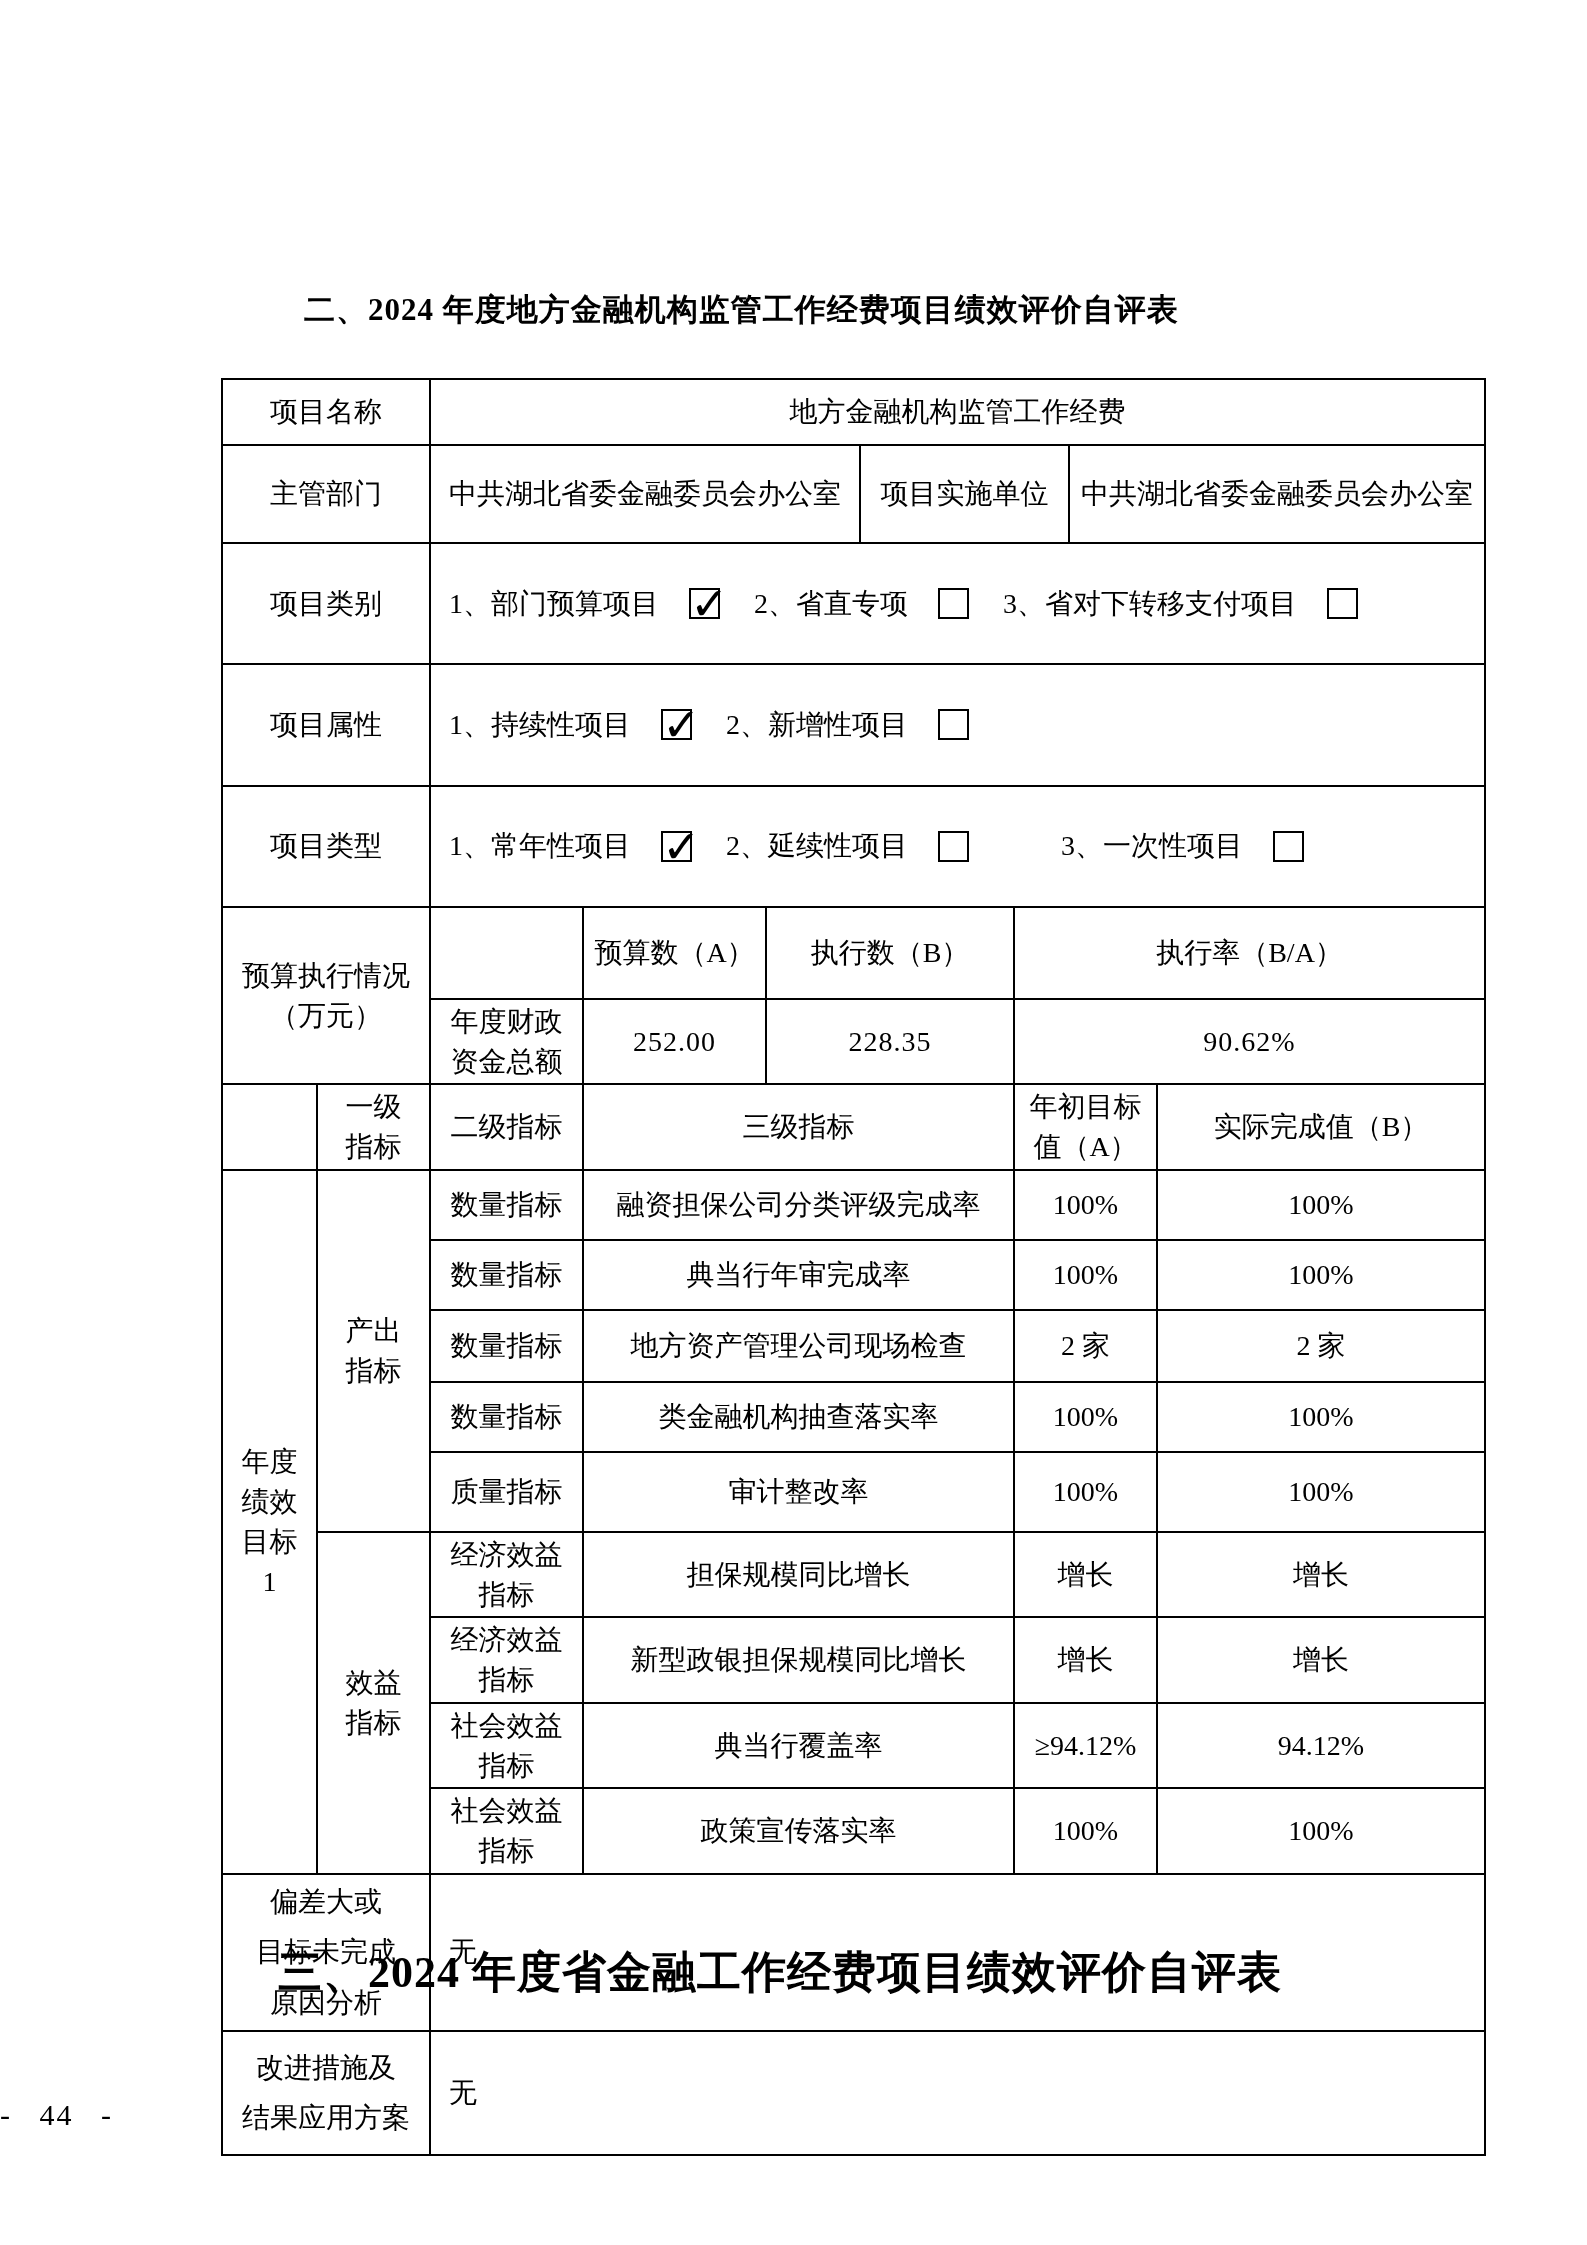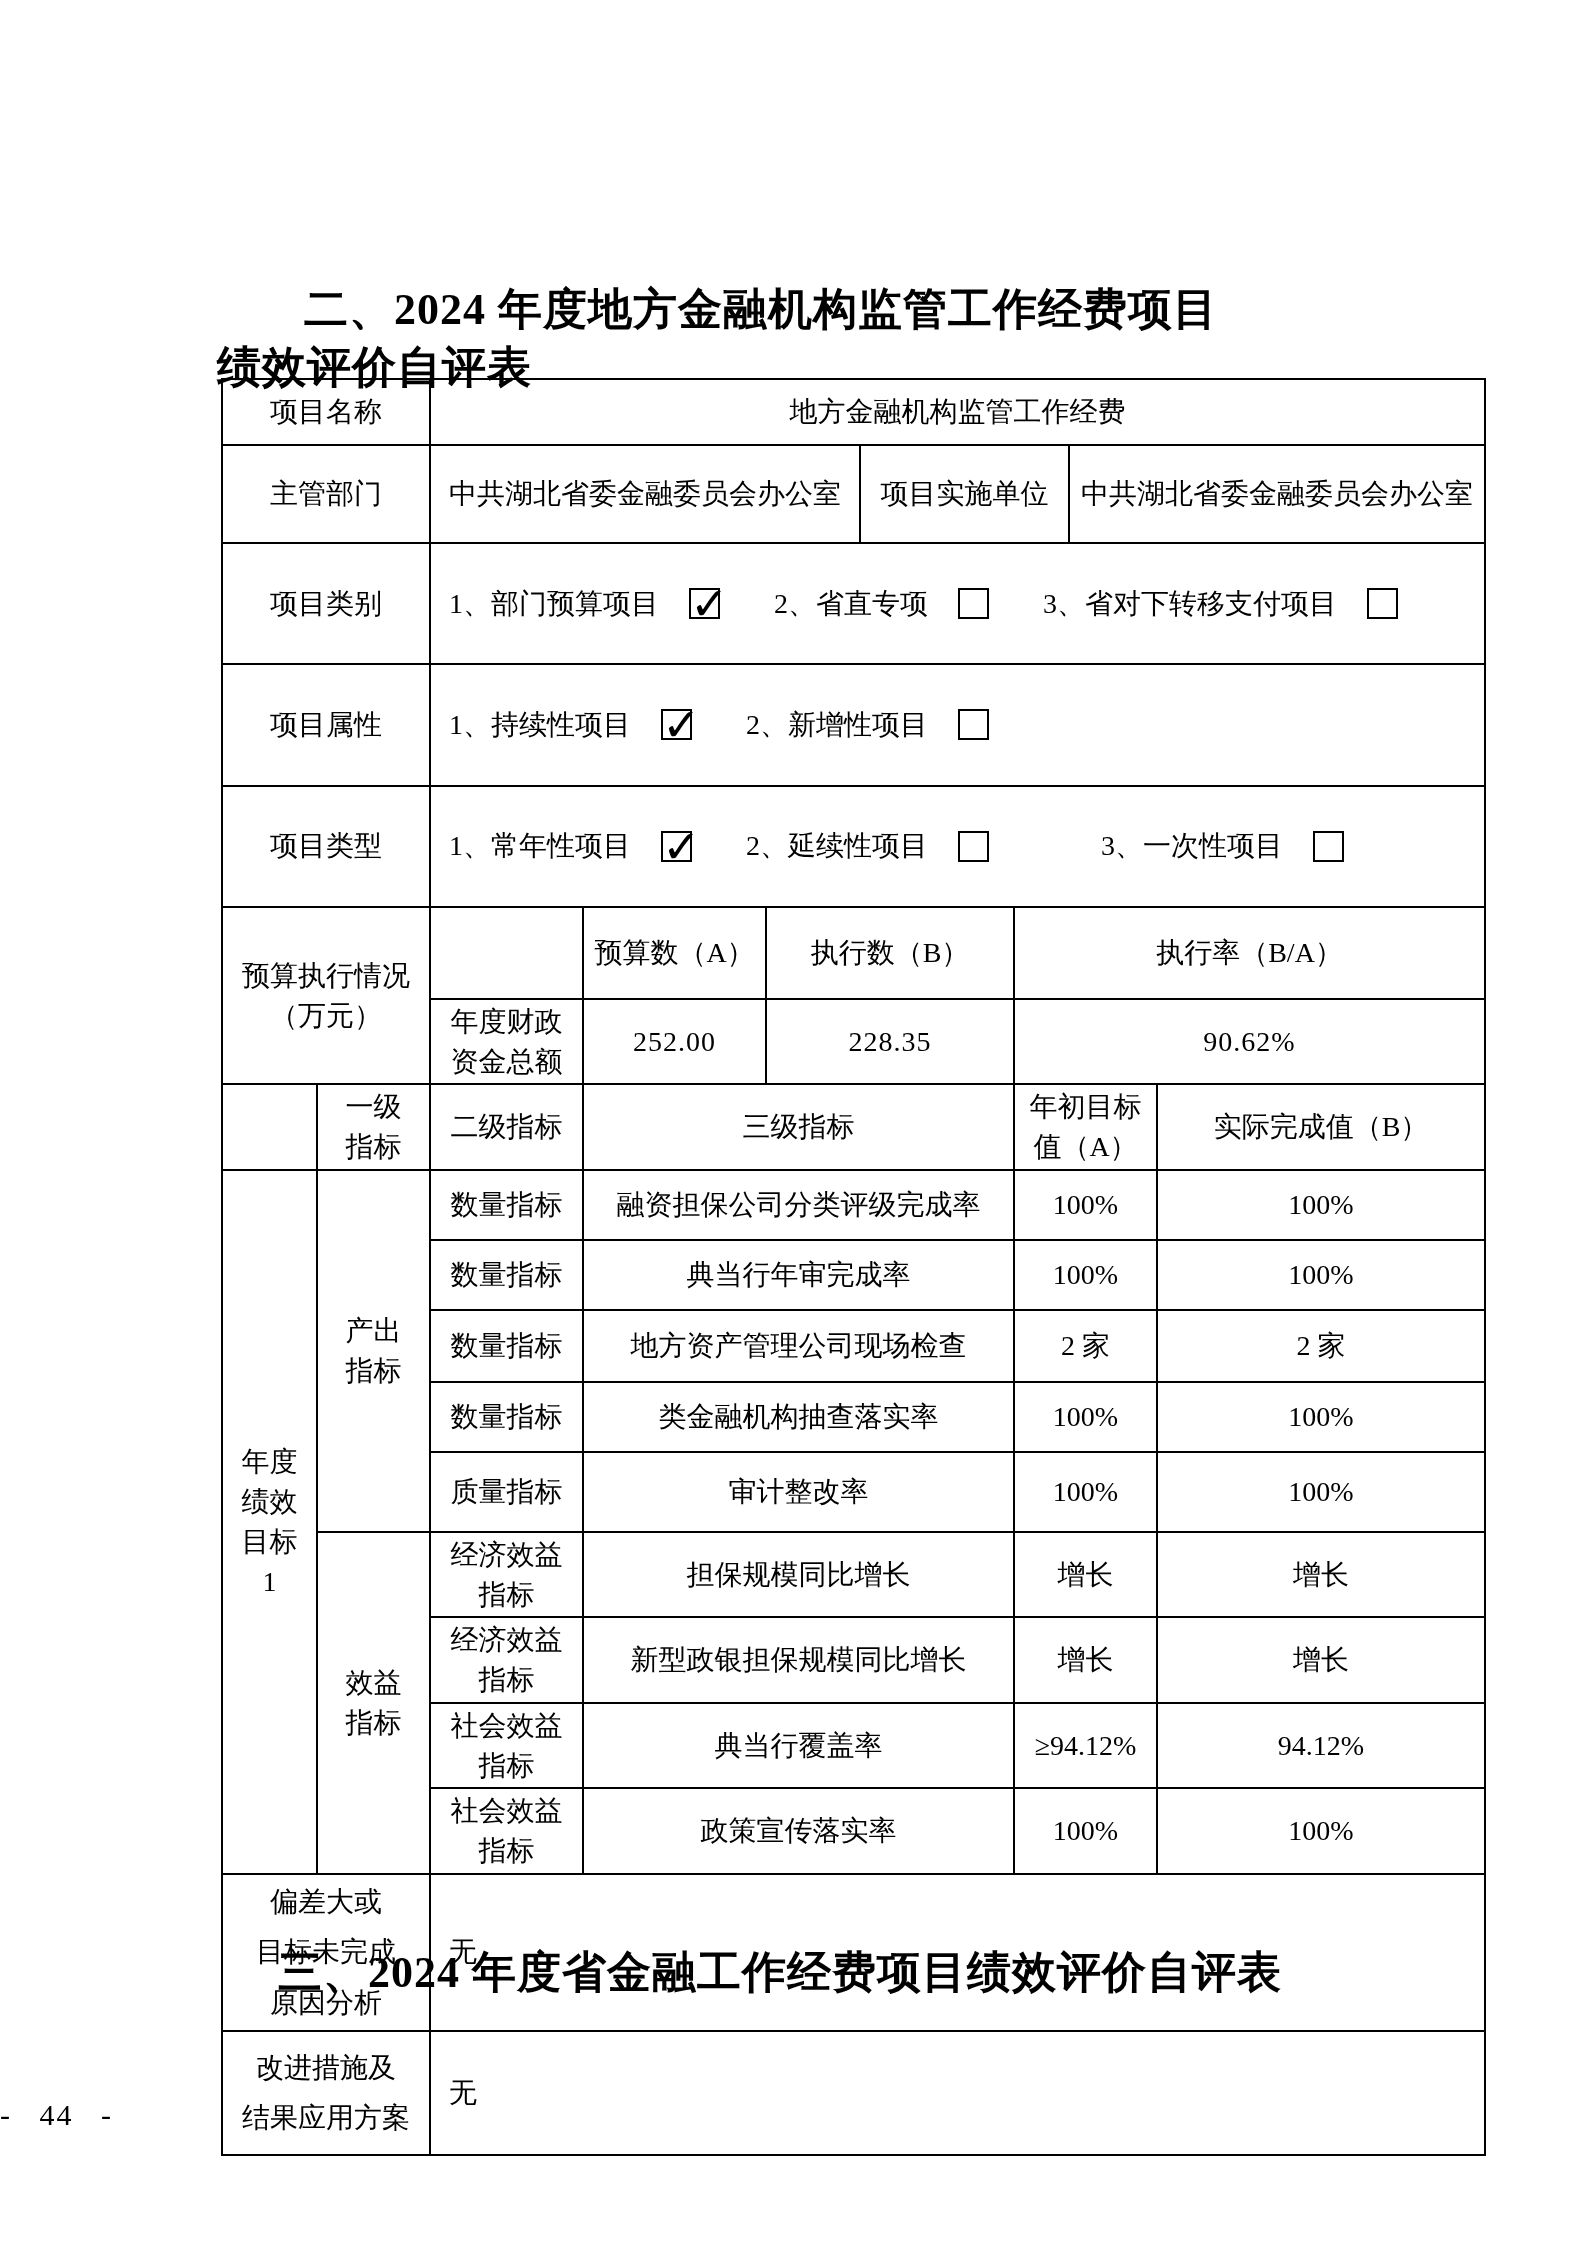--- a/index.html
+++ b/index.html
@@ -3,21 +3,21 @@
 <meta charset="utf-8">
 <style>
   html,body{margin:0;padding:0;}
   body{
     width:1587px;height:2245px;background:#ffffff;color:#000;
     font-family:"Liberation Serif","DejaVu Serif",serif;
     position:relative;overflow:hidden;
   }
   .doc-title{
     position:absolute;left:217px;top:281px;width:1040px;
-    font-size:44px;font-weight:bold;line-height:58px;
+    font-size:31px;font-weight:bold;line-height:58px;
     text-indent:87px;letter-spacing:1px;
   }
   .eval-table{
     position:absolute;left:197px;top:378px;
     border-collapse:collapse;table-layout:fixed;width:1263px;margin-left:24px;
   }
   .eval-table td{
     border:2px solid #000;
     font-size:28px;line-height:1.42;
     text-align:center;vertical-align:middle;
@@ -25,21 +25,21 @@
     padding:2px 8px;
   }
   td.hdr-label{padding:2px 18px;}
   td.narrow-wrap{padding:2px 14px;border-radius:24px;}
   td.l1-cell{padding:2px 18px;}
   td.l2-cell{padding:2px 10px;border-radius:12px;}
   td.left-val{text-align:left;padding:2px 18px;}
   td.ctr-wrap{padding:2px 10px;}
   td.chk-cell{padding:0;}
   td.spread{line-height:1.8;}
-  .chk-row{display:flex;align-items:center;padding-left:18px;column-gap:54px;}
+  .chk-row{display:flex;align-items:center;padding-left:18px;column-gap:34px;}
   .chk-opt{display:flex;align-items:center;column-gap:30px;}
   .chk-opt.gap-big{margin-left:58px;}
   .chk-box{
     display:inline-block;width:27px;height:27px;
     border:2px solid #000;position:relative;flex:0 0 auto;
   }
   .chk-box.checked::after{
     content:"\2713";
     position:absolute;left:-1px;top:-18px;
     font-family:"DejaVu Sans",sans-serif;

